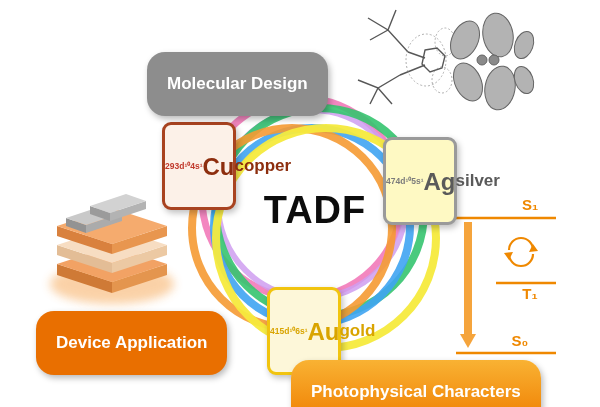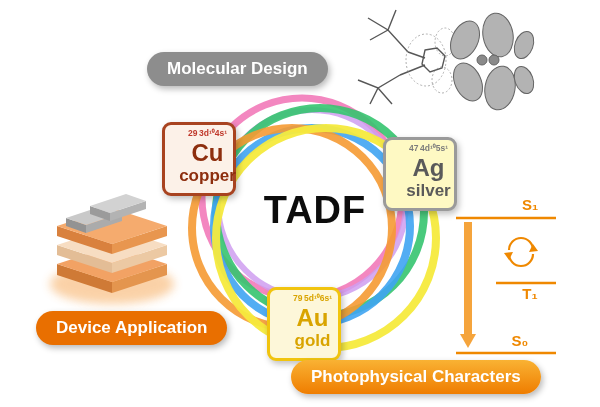--- a/index.html
+++ b/index.html
@@ -9,32 +9,32 @@
   }
   svg { display:block; }
   .rings { position:absolute; left:0; top:0; z-index:0; }
 
   .tadf {
     position:absolute; left:250px; top:189px; width:130px; z-index:2;
     text-align:center; font-size:38px; font-weight:800; letter-spacing:1px; color:#0c0c0c;
   }
 
   .pill {
-    position:absolute; z-index:3; border-radius:18px; padding:7px 20px;
+    position:absolute; z-index:3; border-radius:18px; padding:22px 20px;
     font-size:17px; font-weight:bold; color:#ffffff; white-space:nowrap;
     box-shadow:2px 3px 6px rgba(0,0,0,.28);
   }
   .pill-gray    { left:147px; top:52px;  background:#8d8d8d; }
   .pill-orange1 { left:36px;  top:311px; background:#e96f00; }
   .pill-orange2 { left:291px; top:360px; background:linear-gradient(180deg,#f9b233,#ef7d00); }
 
   .tile {
-    position:absolute; z-index:2; width:74px; height:74px; border-radius:9px;
-    box-sizing:border-box; padding:4px 6px 3px 23px;
-    display:flex; flex-direction:column; align-items:center;
+    position:absolute; z-index:2; width:74px; height:88px; border-radius:9px;
+    box-sizing:border-box; padding:4px 6px 3px 0;
+    display:flex; flex-direction:row; align-items:center;
     box-shadow:2px 3px 6px rgba(0,0,0,.25);
   }
   .tile-head { width:100%; display:flex; justify-content:space-between; font-size:8.5px; font-weight:bold; line-height:1.1; }
   .tile .sym   { font-size:24px; font-weight:bold; line-height:1.15; margin-top:1px; }
   .tile .ename { font-size:17px; font-weight:bold; line-height:1.1; }
 
   .tile-cu { left:162px; top:122px; border:3px solid #a84320; background:#fcf1e8; color:#8d2e0e; }
   .tile-cu .tile-head { color:#c0392b; }
   .tile-ag { left:383px; top:137px; border:3px solid #9a9a9a; background:#fef9c3; color:#5a5a5a; }
   .tile-ag .tile-head { color:#7c7c7c; }
@@ -154,21 +154,21 @@
     <div class="tile-head">
       <span>47</span>
       <span>4d¹⁰5s¹</span>
     </div>
     <div class="sym">Ag</div>
     <div class="ename">silver</div>
   </div>
 
   <div class="tile tile-au">
     <div class="tile-head">
-      <span>79</span>
+      <span>41</span>
       <span>5d¹⁰6s¹</span>
     </div>
     <div class="sym">Au</div>
     <div class="ename">gold</div>
   </div>
 
   <div class="pill pill-gray">
     <span>Molecular Design</span>
   </div>
   <div class="pill pill-orange2">

